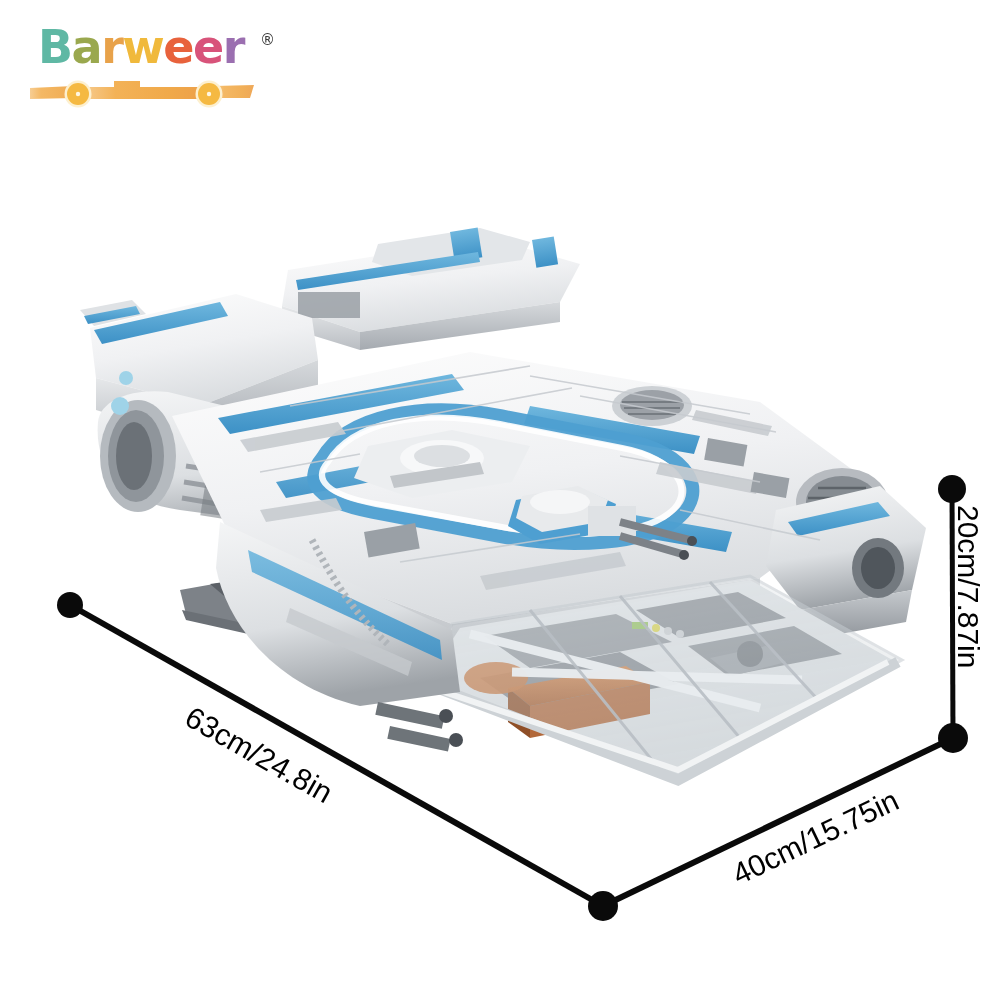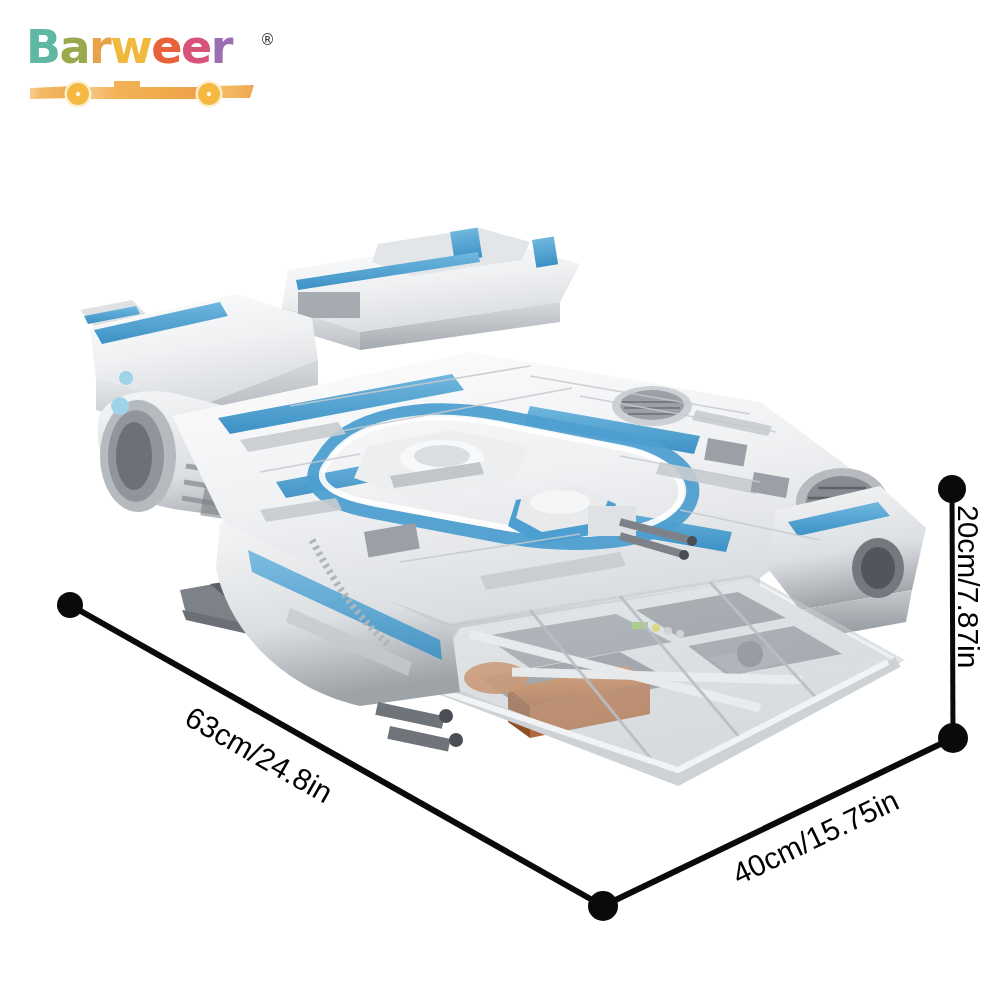--- a/index.html
+++ b/index.html
@@ -19,20 +19,21 @@
     overflow: hidden;
   }
 
   
   #logo-block {
     position: absolute;
     left: 26px;
     top: 16px;
     width: 260px;
     height: 95px;
+    text-align: center;
   }
   #logo-wordmark {
     position: absolute;
     left: 0;
     top: 0;
     width: 230px;
     height: 62px;
     font-family: "DejaVu Sans", sans-serif;
     font-weight: 700;
     font-size: 46px;

